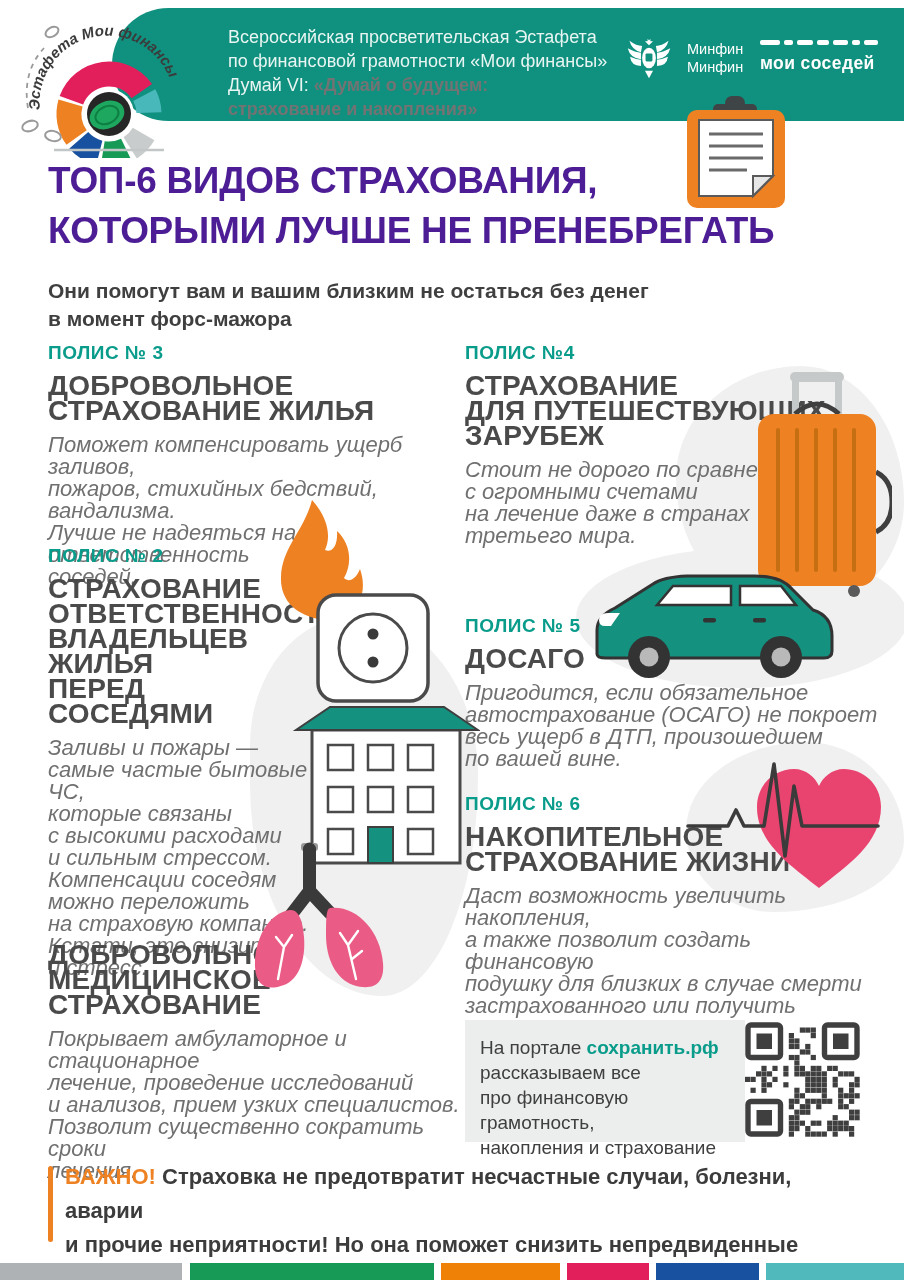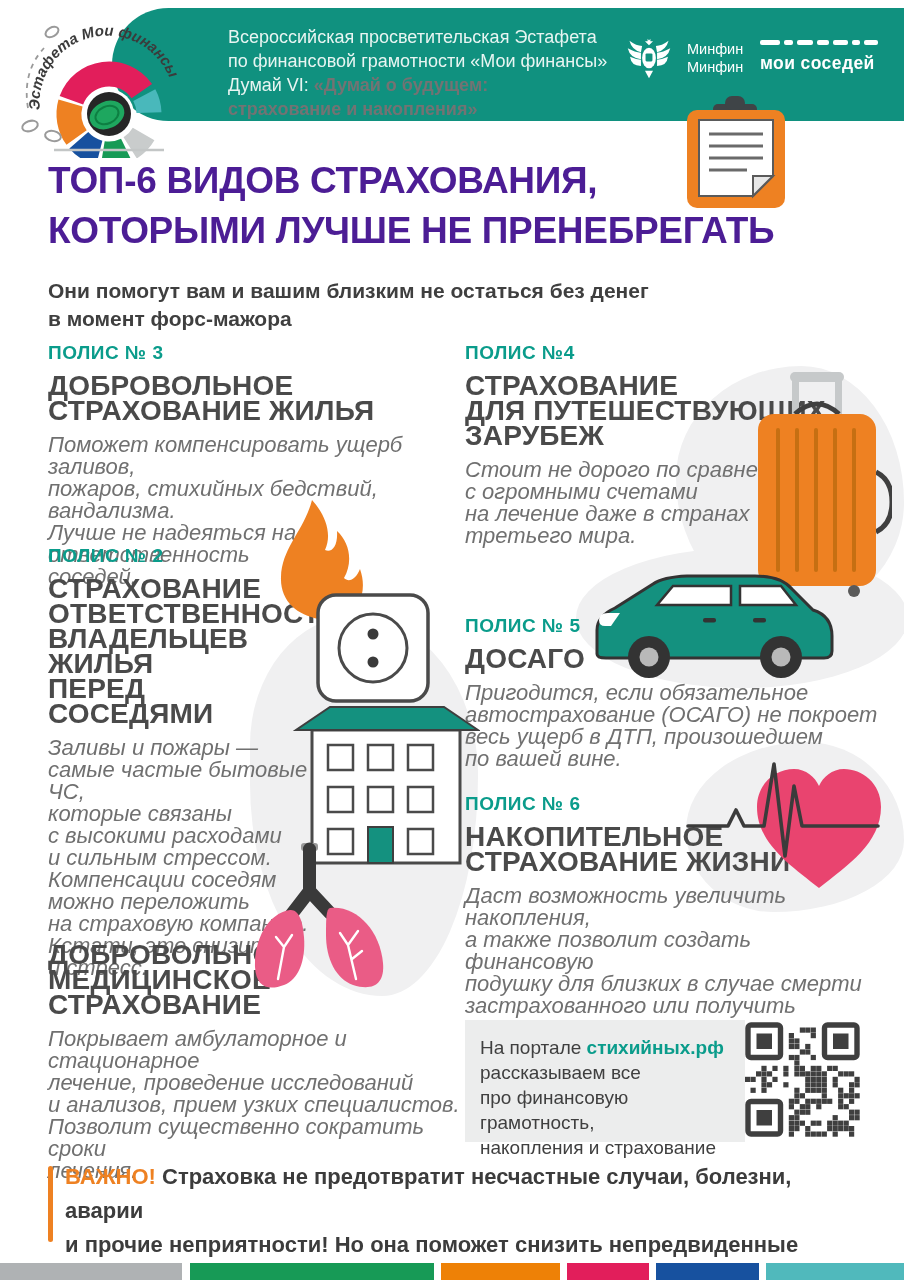--- a/index.html
+++ b/index.html
@@ -293,21 +293,21 @@
       <circle cx="196" cy="99" r="9.5" fill="#B9B9B9"></circle>
   </svg>
 
   <svg class="abs" style="left:680px;top:748px;" width="212" height="152" viewBox="0 0 212 152">
     <path d="M139 140 C110 117 77 95 77 59 C77 35 96 21 114 21 C126 21 135 29 139 38
              C143 29 152 21 164 21 C182 21 201 35 201 59 C201 95 168 117 139 140 Z" fill="#E9446F"></path>
     <path d="M8 78 L48 78 L56 62 L64 78 L84 78 L94 16 L105 108 L114 38 L122 78 L198 78" fill="none" stroke="#3B3B3B" stroke-width="3.6" stroke-linejoin="round" stroke-linecap="round"></path>
   </svg>
 
   <div class="abs portal-box">
-    <div><span>На портале </span><span class="portal-link">стихийных.рф</span></div>
+    <div><span>На портале </span><span class="portal-link">сохранить.рф</span></div>
     <div class="pre">рассказываем все
 про финансовую грамотность,
 накопления и страхование</div>
   </div>
 
   <svg class="abs qr" width="115" height="115" viewBox="0 0 115 115">
     <rect x="0" y="0" width="115" height="115" fill="#fff"></rect>
     <g stroke="#3F3F3F" stroke-width="5.4" fill="none">
       <rect x="3" y="3" width="32.5" height="32.5" rx="3"></rect>
       <rect x="79.5" y="3" width="32.5" height="32.5" rx="3"></rect>

